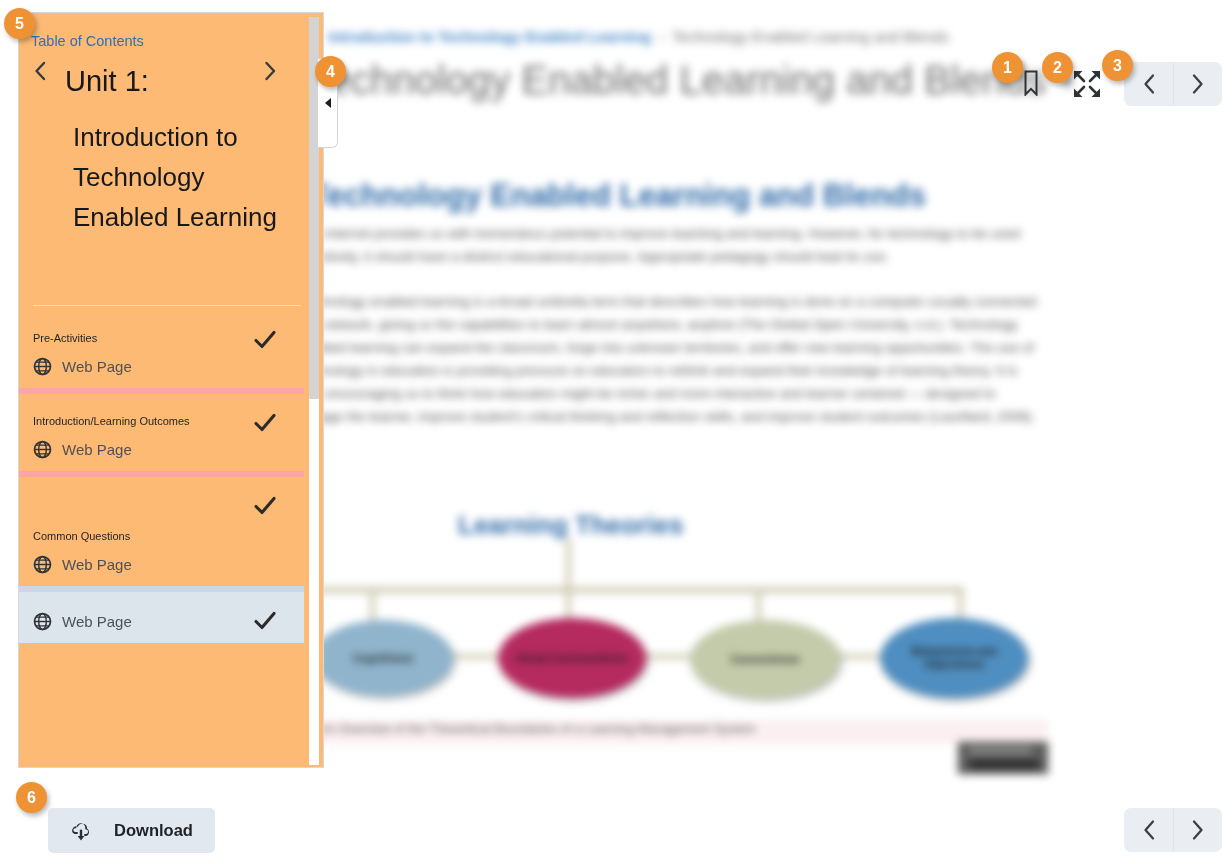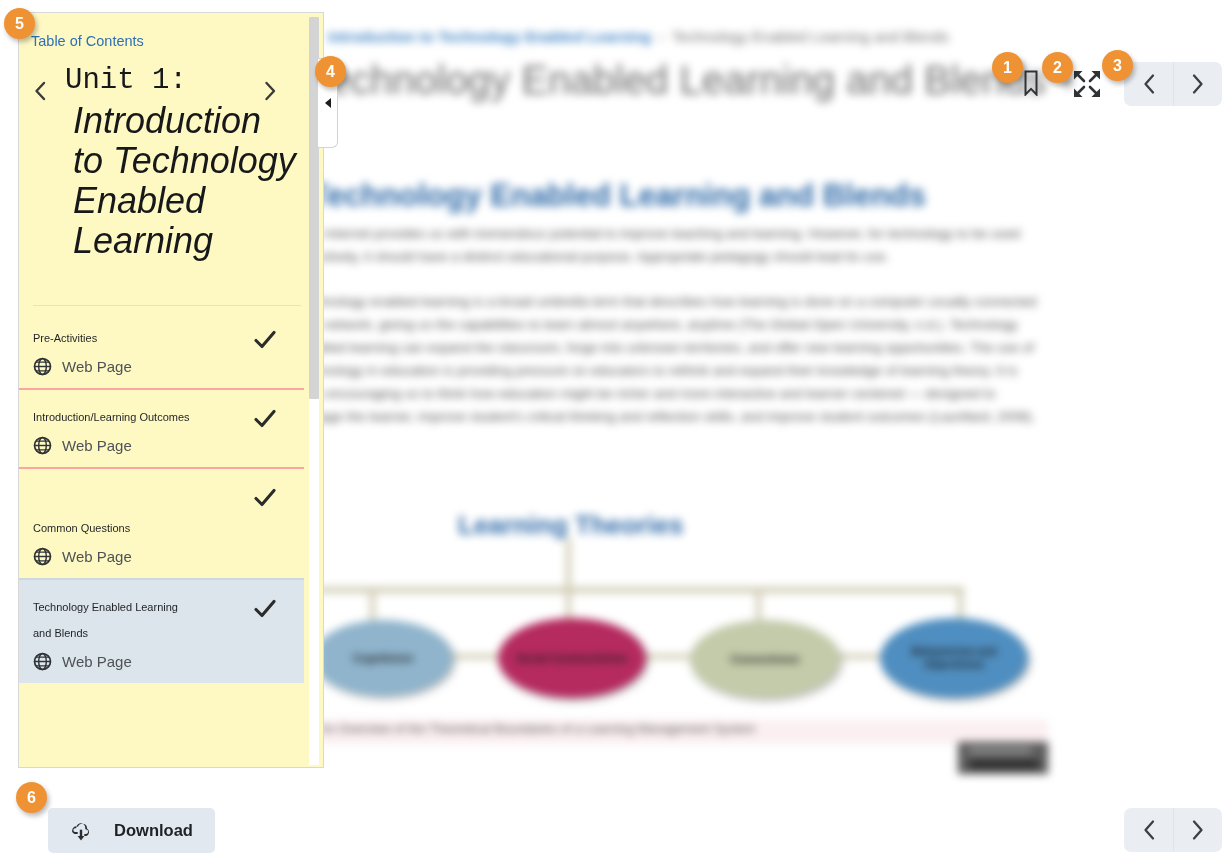--- a/index.html
+++ b/index.html
@@ -67,54 +67,54 @@
     position: absolute; left: 640px; top: 262px; width: 90px; height: 32px;
     background: #5e5e5e; border: 1px solid #3f3f3f;
   }
   .dbadge .dl1 { position:absolute; left: 10px; top: 4px; width: 62px; height: 7px; background:#888; }
   .dbadge .dl2 { position:absolute; left: 10px; top: 17px; width: 70px; height: 9px; background:#2a2a2a; }
 
   
   .toc-panel {
     position: absolute; left: 18px; top: 12px;
     width: 306px; height: 756px;
-    background: #fef9c3;
+    background: #fdba74;
     border: 1px solid #d8d8d8;
     overflow: hidden;
   }
   .toc-link {
     position: absolute; left: 12px; top: 20px;
     font-size: 14.5px; color: #2e6fb7; cursor: pointer;
   }
   .toc-unitbar {
     position: absolute; left: 0; top: 48px; width: 285px;
-    display: flex; align-items: flex-end; padding: 0 14px; font-family: Liberation Mono, monospace;
+    display: flex; align-items: flex-start; padding: 0 14px;
   }
   .unit-arrow {
     flex: 0 0 auto; width: 26px; font-size: 26px; color: #3a3a3a;
     line-height: 46px; text-align: center; cursor: pointer;
     font-family: "DejaVu Sans", sans-serif;
   }
   .unit-title {
     flex: 1 1 auto; font-size: 29px; color: #17181a; line-height: 40px;
     font-weight: 400; padding-left: 6px;
   }
   .unit-title .u-line1 { display: block; font-size: 29px; }
   .toc-subtitle {
-    position: absolute; left: 54px; top: 88px; width: 225px;
-    font-size: 36px; line-height: 40px; color: #17181a; font-style: italic;
+    position: absolute; left: 54px; top: 104px; width: 225px;
+    font-size: 26px; line-height: 40px; color: #17181a;
   }
   .toc-sep {
     position: absolute; left: 14px; width: 268px; height: 1px; background: #e0e0e0;
   }
 
   .toc-list { position: absolute; left: 0; top: 298px; width: 285px; }
   .toc-item {
     position: relative; padding: 14px 14px 12px 14px;
-    border-top: 2px solid #fca5a5; cursor: pointer;
+    border-top: 6px solid #fca5a5; cursor: pointer;
   }
   .toc-item:first-child { border-top: none; }
   .toc-item.selected { background: #dce4ec; border-top-color: #cdd7e1; }
   .toc-item-title {
     font-size: 11px; color: #1f2125; line-height: 26px;
     width: 210px; word-break: break-word;
   }
   .toc-item-type {
     display: flex; align-items: center; gap: 10px; margin-top: 6px;
   }
@@ -341,21 +341,20 @@
           <span class="label">Web Page</span>
         </div>
         <span class="toc-check">
           <svg width="26" height="26" viewBox="0 0 26 26">
               <path d="M4 13.5 L10 19.5 L22 5.5" fill="none" stroke="#2b2b2b" stroke-width="3.1" stroke-linecap="round" stroke-linejoin="round"></path>
             </svg>
         </span>
       </div>
 
       <div class="toc-item selected">
-        <div class="toc-item-title" style="width:165px;">Technology Enabled Learning and Blends</div>
         <div class="toc-item-type">
           <span>
             <svg width="19" height="19" viewBox="0 0 20 20">
                 <circle cx="10" cy="10" r="8.4" fill="none" stroke="#2f3336" stroke-width="1.8"></circle>
                 <ellipse cx="10" cy="10" rx="4" ry="8.4" fill="none" stroke="#2f3336" stroke-width="1.5"></ellipse>
                 <line x1="1.6" y1="10" x2="18.4" y2="10" stroke="#2f3336" stroke-width="1.5"></line>
                 <line x1="3.2" y1="5.4" x2="16.8" y2="5.4" stroke="#2f3336" stroke-width="1.3"></line>
                 <line x1="3.2" y1="14.6" x2="16.8" y2="14.6" stroke="#2f3336" stroke-width="1.3"></line>
               </svg>
           </span>

